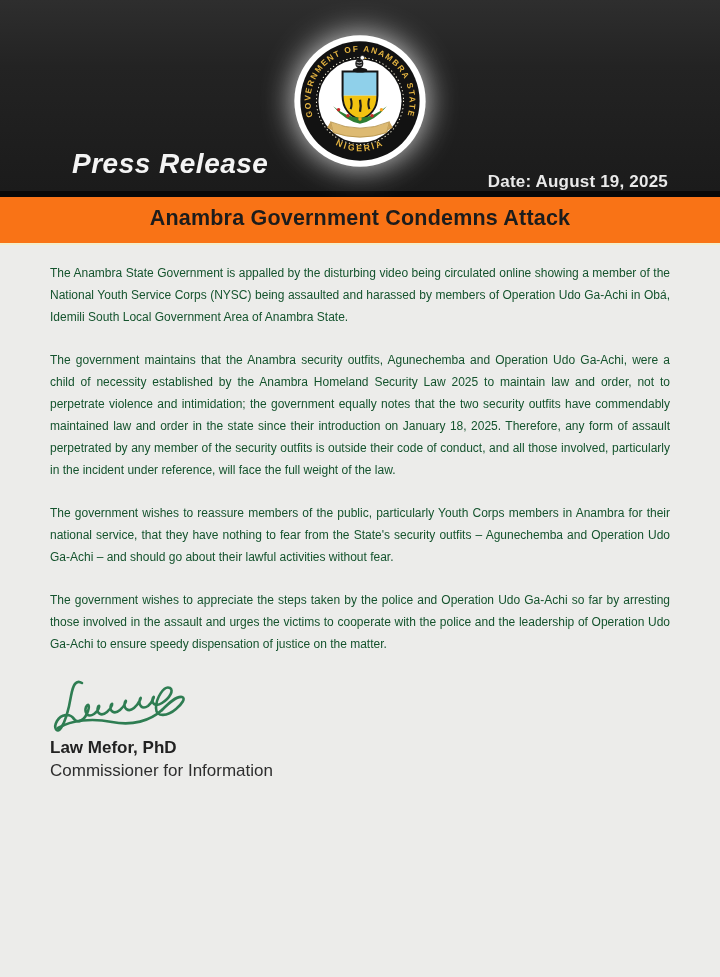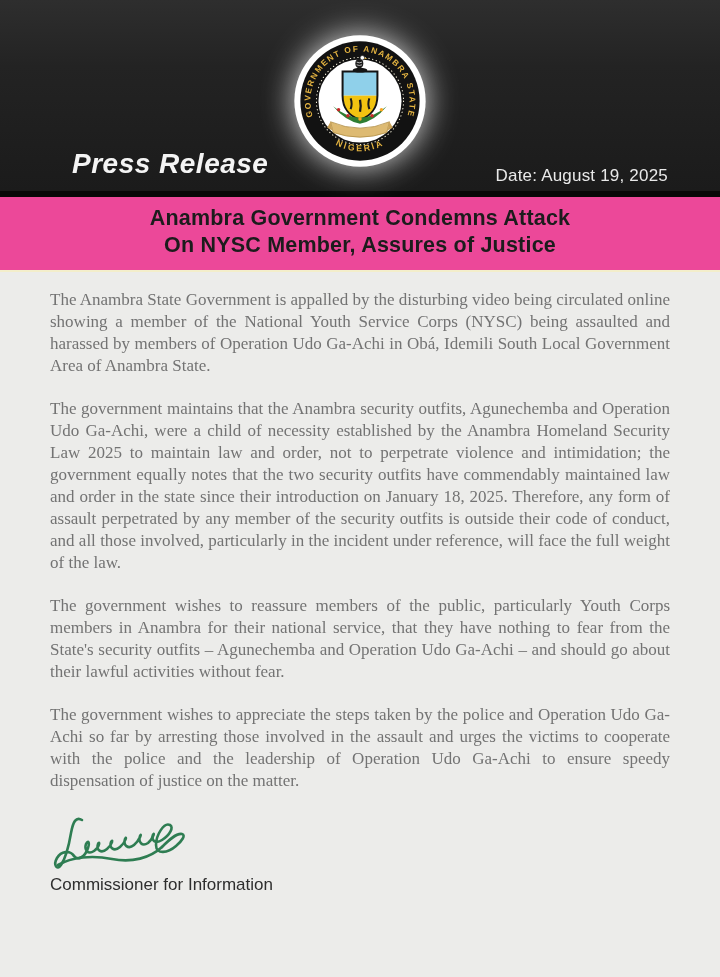--- a/index.html
+++ b/index.html
@@ -21,38 +21,38 @@
     width:134px; height:134px;
     filter:drop-shadow(0 0 16px rgba(255,255,255,0.85));
   }
   .seal-wrap svg { width:134px; height:134px; display:block; }
   .press-release {
     position:absolute; left:72px; top:148px;
     font-style:italic; font-weight:600; font-size:28px; color:#f4f4f4;
     letter-spacing:0.5px;
   }
   .date-line {
-    position:absolute; right:52px; top:166px;
-    font-size:17px; font-weight:400; color:#e9e9e9; letter-spacing:0.2px;
+    position:absolute; right:52px; top:172px;
+    font-size:17px; font-weight:700; color:#e9e9e9; letter-spacing:0.2px;
   }
   
   .banner {
-    background:#ec4899; text-align:center;
+    background:#f97316; text-align:center;
     padding:8px 12px 11px;
     border-bottom:2px solid #f3eecb;
   }
   .banner-line {
     font-size:21.5px; font-weight:bold; color:#1c1c1c;
     line-height:27px; letter-spacing:0.2px;
   }
   
   .doc-body { padding:17px 50px 0; }
   .doc-body p {
-    font-size:17px; line-height:22px; color:#737373;
-    text-align:justify; margin-bottom:21px;font-family:Liberation Serif, serif;
+    font-size:12px; line-height:22px; color:#14532d;
+    text-align:justify; margin-bottom:21px;
   }
   
   .sig-block { padding:0 50px; }
   .sig-svg { display:block; width:168px; height:58px; margin:2px 0 2px 2px; }
   .sig-name { font-size:17px; font-weight:bold; color:#222; line-height:23px; }
   .sig-title, .sig-date { font-size:17px; color:#2e2e2e; line-height:23px; }
 </style>
 </head>
 <body>
 
@@ -118,36 +118,36 @@
         </g>
       </svg>
     </div>
 
     <div class="press-release">Press Release</div>
     <div class="date-line">Date: August 19, 2025</div>
   </div>
 
   <div class="banner">
     <div class="banner-line">Anambra Government Condemns Attack</div>
-    <div class="banner-line">On NYSC Member, Assures of Justice</div>
   </div>
 
   <div class="doc-body">
     <p>The Anambra State Government is appalled by the disturbing video being circulated online showing a member of the National Youth Service Corps (NYSC) being assaulted and harassed by members of Operation Udo Ga-Achi in Obá, Idemili South Local Government Area of Anambra State.</p>
     <p>The government maintains that the Anambra security outfits, Agunechemba and Operation Udo Ga-Achi, were a child of necessity established by the Anambra Homeland Security Law 2025 to maintain law and order, not to perpetrate violence and intimidation; the government equally notes that the two security outfits have commendably maintained law and order in the state since their introduction on January 18, 2025. Therefore, any form of assault perpetrated by any member of the security outfits is outside their code of conduct, and all those involved, particularly in the incident under reference, will face the full weight of the law.</p>
     <p>The government wishes to reassure members of the public, particularly Youth Corps members in Anambra for their national service, that they have nothing to fear from the State's security outfits – Agunechemba and Operation Udo Ga-Achi – and should go about their lawful activities without fear.</p>
     <p>The government wishes to appreciate the steps taken by the police and Operation Udo Ga-Achi so far by arresting those involved in the assault and urges the victims to cooperate with the police and the leadership of Operation Udo Ga-Achi to ensure speedy dispensation of justice on the matter.</p>
   </div>
 
   <div class="sig-block">
     <svg class="sig-svg" viewBox="0 0 168 58">
       <g fill="none" stroke="#2E7D52" stroke-width="2.6" stroke-linecap="round">
         <path d="M30,7 C24,3 21,9 19,20 C17,32 13,46 9,52 C5,58 1,52 5,45 C9,38 18,37 22,43"></path>
         <path d="M22,43 C26,48 33,44 36,35 C38,29 36,27 34,31 C32,37 36,42 42,38 C48,34 48,27 46,31 C44,37 49,41 55,36 C61,31 61,25 59,29 C57,35 62,39 68,34 C74,29 75,22 73,26 C71,32 76,37 82,32 C88,27 90,19 88,23 C86,29 90,34 96,30 C101,26 103,18 101,22"></path>
         <path d="M101,22 C99,28 104,31 110,27 C118,22 122,14 118,12 C112,9 104,22 104,32 C104,42 116,40 124,33 C130,28 134,22 130,21 C124,20 116,28 110,34"></path>
         <path d="M110,34 C98,45 80,50 60,46 C40,42 20,44 6,52"></path>
       </g>
     </svg>
+    <div class="sig-name">Law Mefor, PhD</div>
     <div class="sig-title">Commissioner for Information</div>
 
   </div>
 
 </div>
 
 </body></html>

